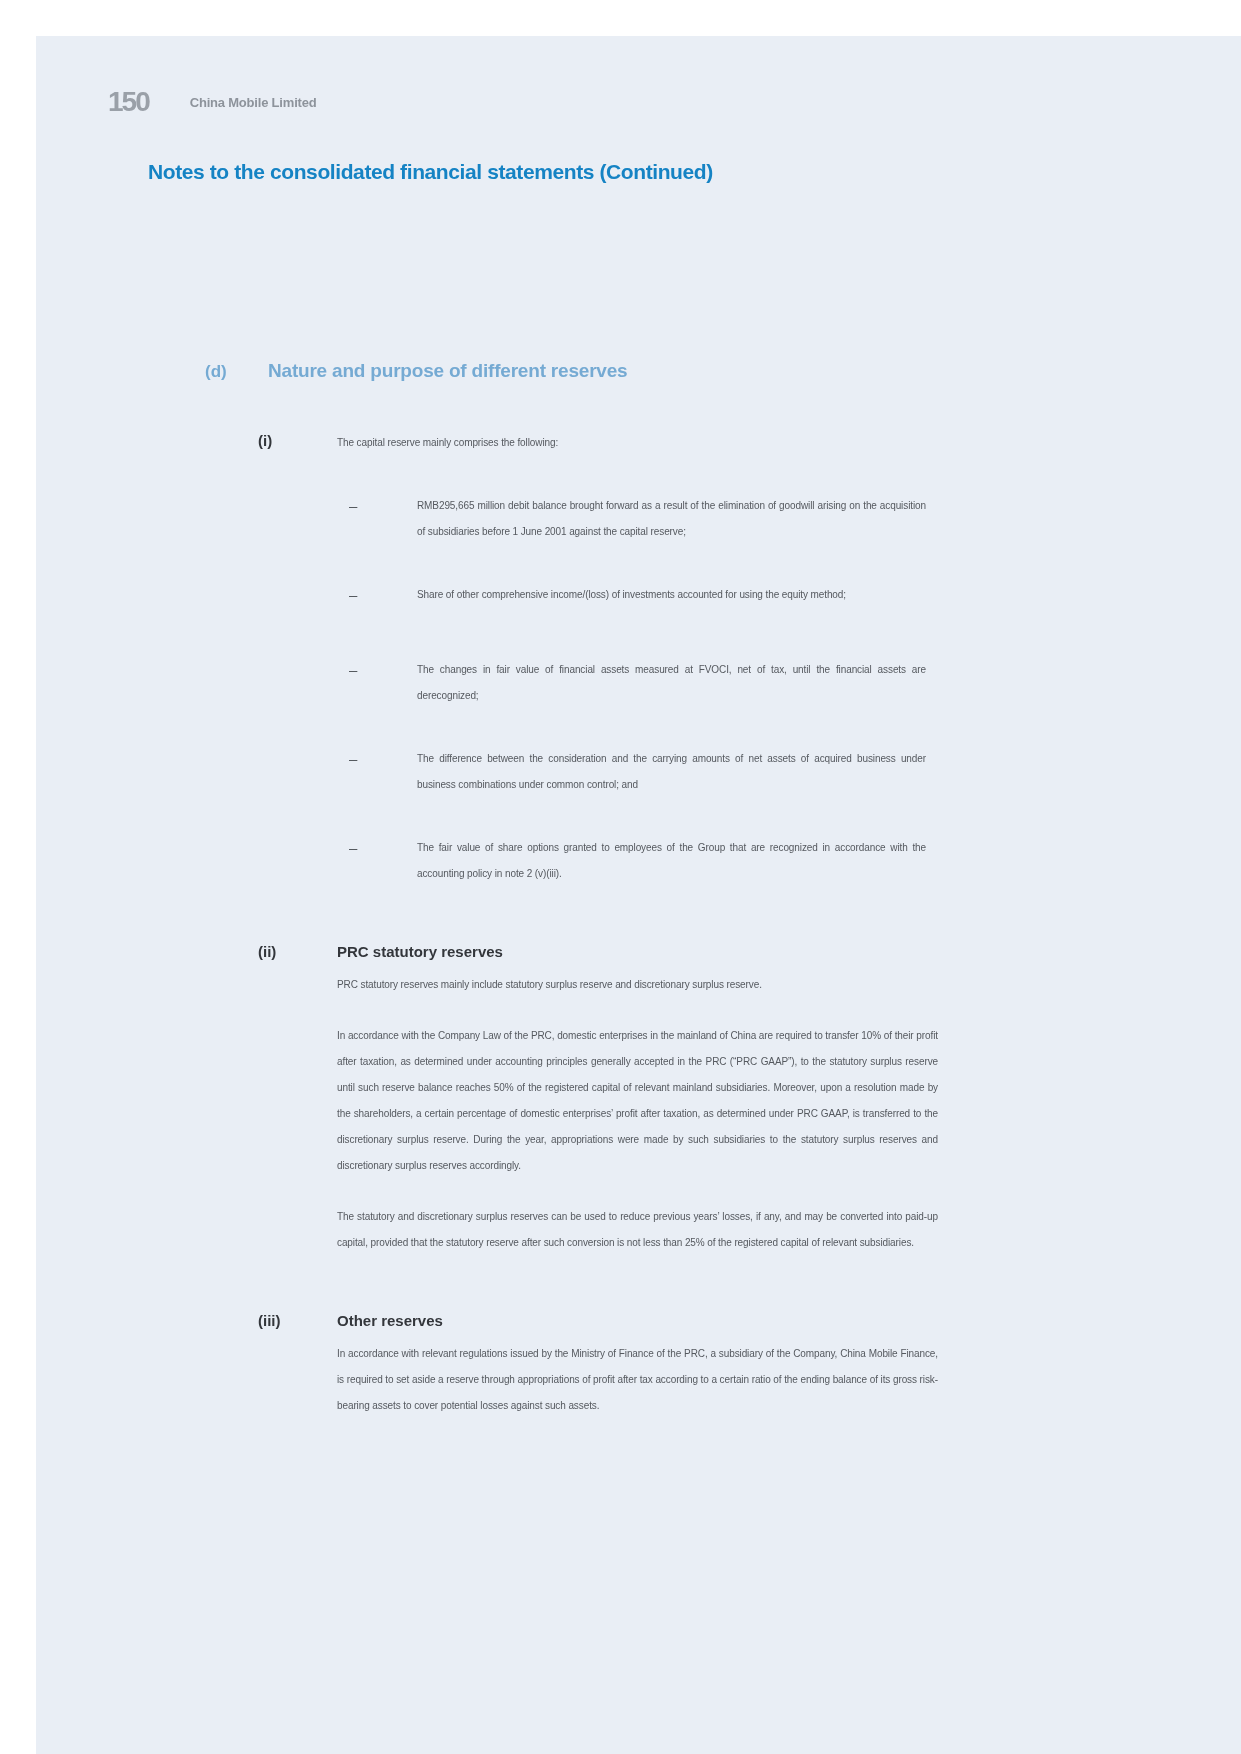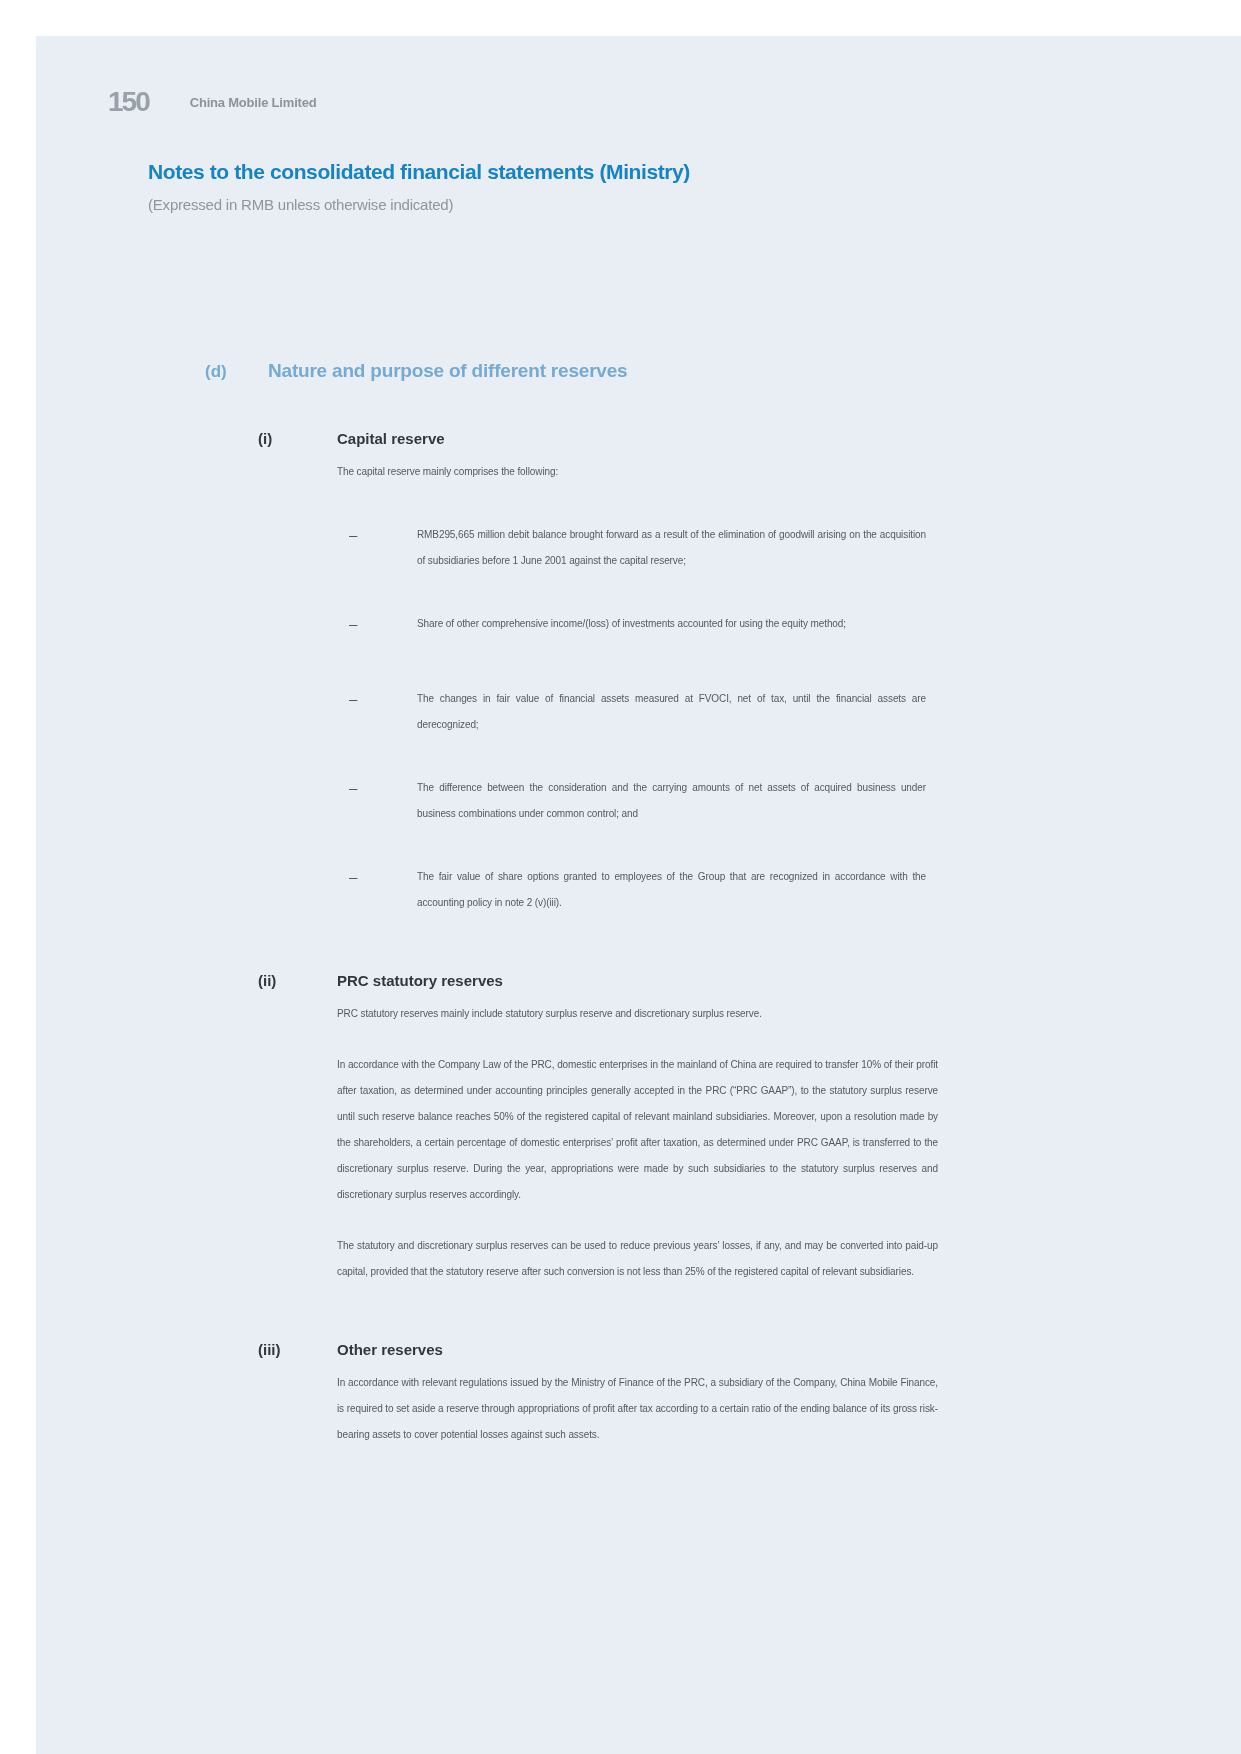--- a/index.html
+++ b/index.html
@@ -138,40 +138,38 @@
 <body>
 
 <div class="page">
 
   <div class="page-head">
     <span class="page-num">150</span>
     <span class="brand">China Mobile Limited</span>
   </div>
 
   <div class="doc-head">
-    <h1 class="doc-title">Notes to the consolidated financial statements (Ministry)</h1>
-    <p class="doc-sub">(Expressed in RMB unless otherwise indicated)</p>
+    <h1 class="doc-title">Notes to the consolidated financial statements (Continued)</h1>
   </div>
 
   <section class="note">
 
 
     <div class="sub-d">
       <div class="row">
         <span class="col-d">(d)</span>
         <h3 class="d-title">Nature and purpose of different reserves</h3>
       </div>
 
       <div class="items">
 
         <div class="item">
           <div class="row">
             <span class="col-i">(i)</span>
             <div class="item-body">
-              <div class="item-title">Capital reserve</div>
               <p class="intro">The capital reserve mainly comprises the following:</p>
 
               <div class="bullet">
                 <span class="dash">–</span>
                 <p>RMB295,665 million debit balance brought forward as a result of the elimination of goodwill arising on the acquisition of subsidiaries before 1 June 2001 against the capital reserve;</p>
               </div>
               <div class="bullet">
                 <span class="dash">–</span>
                 <p>Share of other comprehensive income/(loss) of investments accounted for using the equity method;</p>
               </div>

